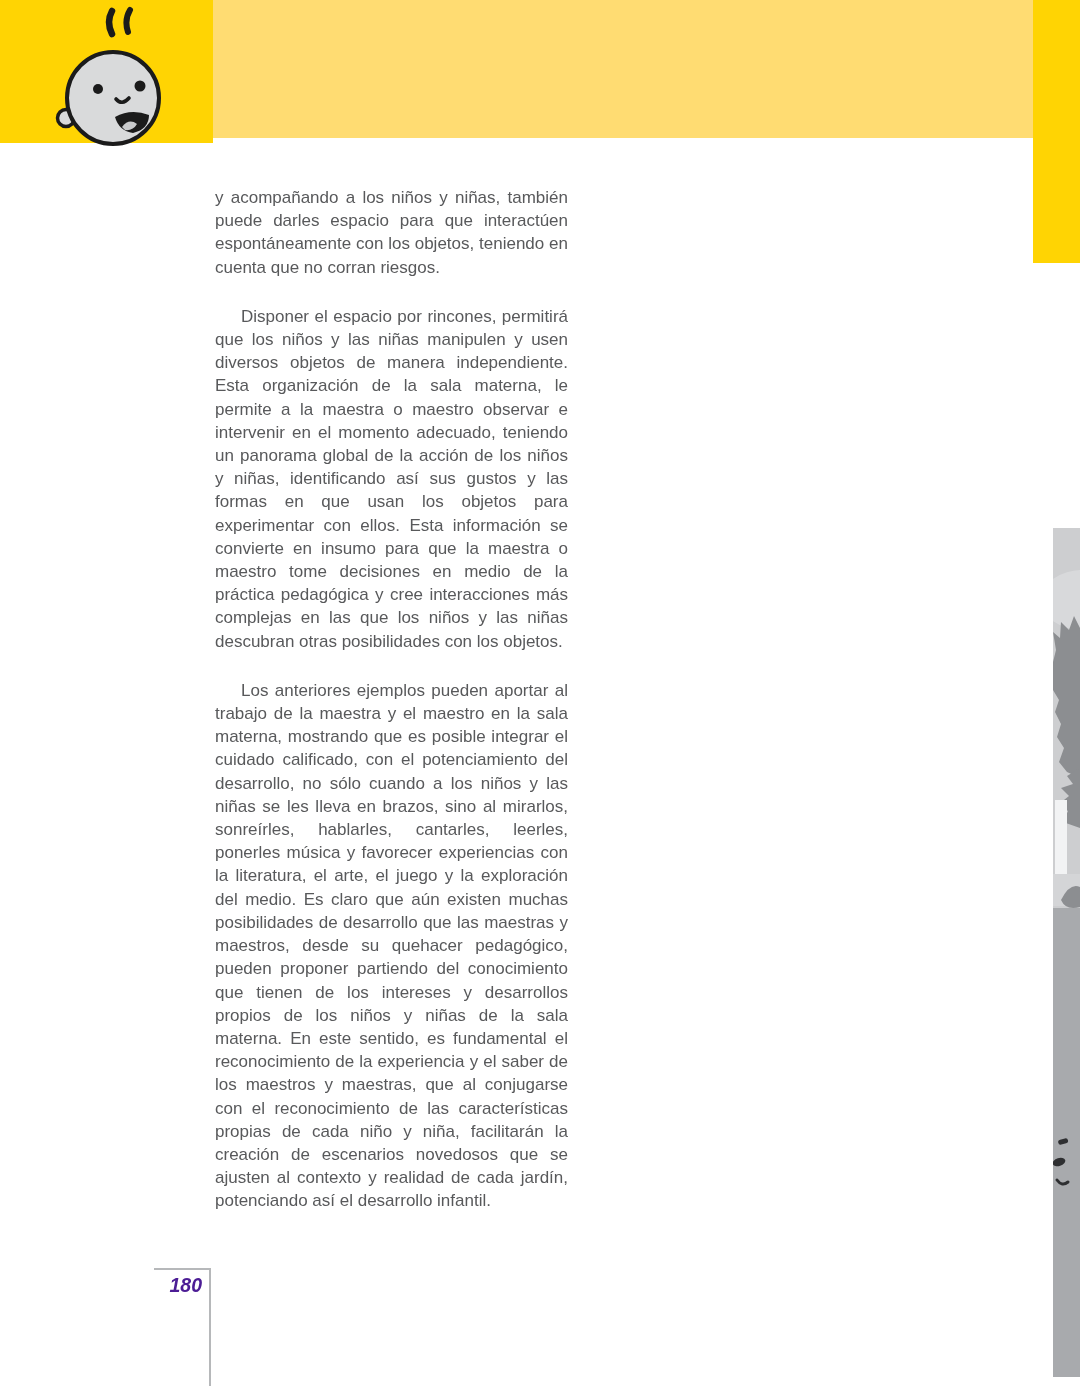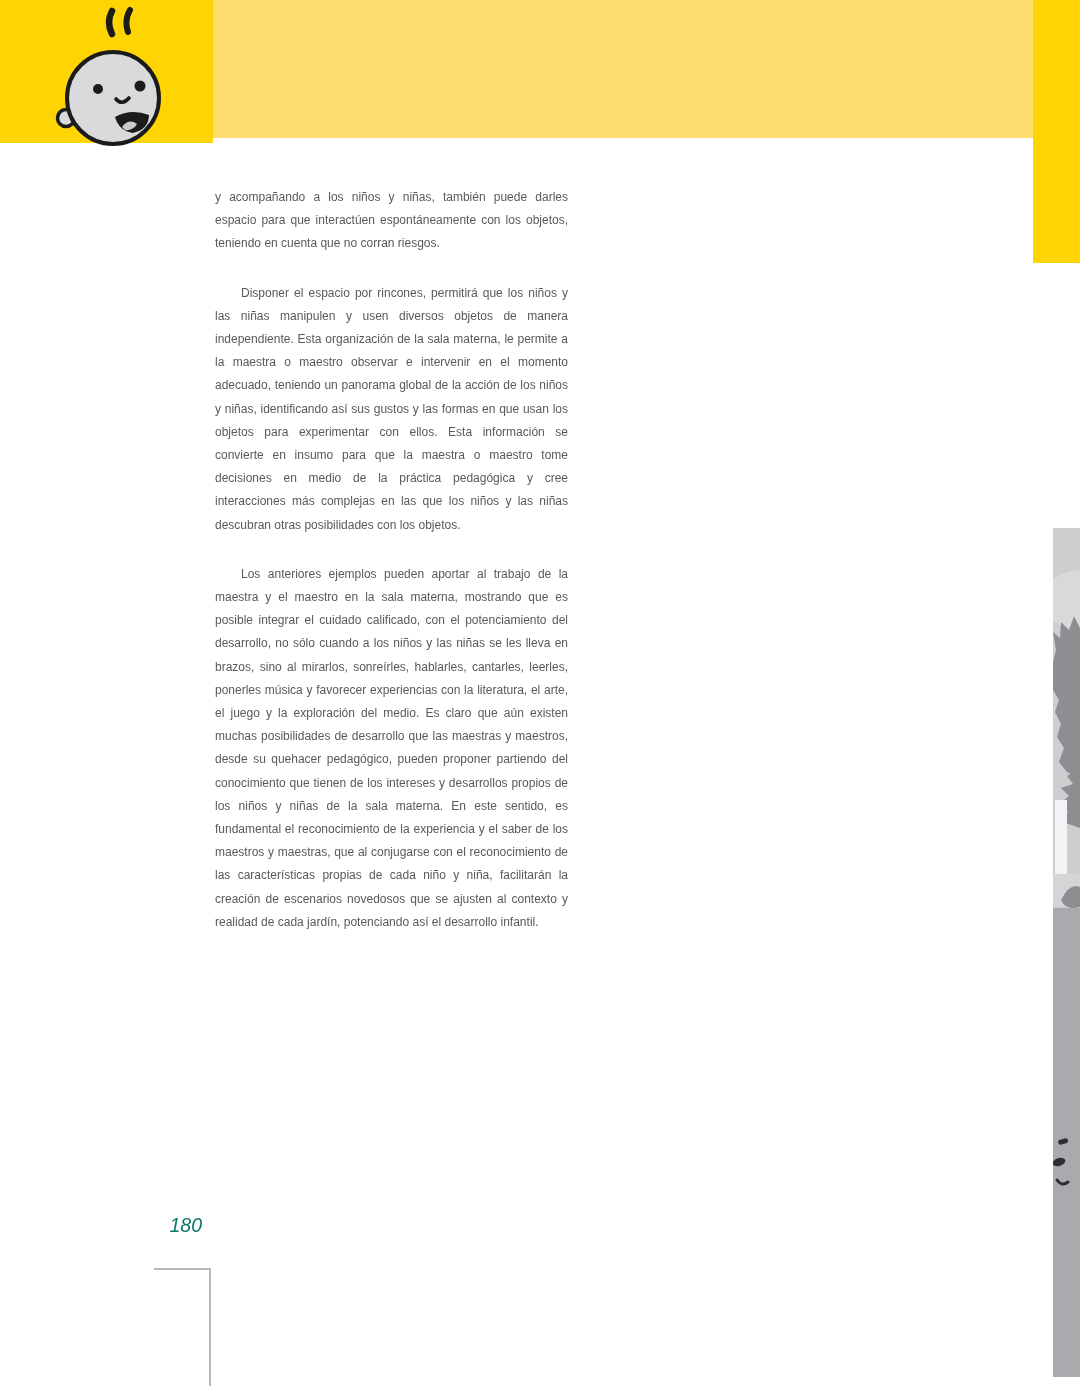--- a/index.html
+++ b/index.html
@@ -28,21 +28,21 @@
     position: absolute; left: 1033px; top: 0;
     width: 47px; height: 263px;
     background: var(--brand-yellow, #FFD403);
   }
 
   
   .text-column {
     position: absolute; left: 215px; top: 186px;
     width: 353px;
     color: var(--text-gray, #58595B);
-    font-size: 12px;
+    font-size: 17px;
     line-height: 23.2px;
     text-align: justify;
     hyphens: none;
   }
   .text-column p { margin: 0 0 15px 0; }
   .text-column p.indent { text-indent: 26px; margin-top: 26px; }
 
   
   .side-art { position: absolute; left: 1053px; top: 528px; }
 
@@ -51,26 +51,27 @@
     position: absolute; left: 154px; top: 1268px;
     width: 57px; height: 2px;
     background: var(--rule-gray, #B6B8BA);
   }
   .folio-rule-v {
     position: absolute; left: 209px; top: 1268px;
     width: 2px; height: 118px;
     background: var(--rule-gray, #B6B8BA);
   }
   .page-number {
-    position: absolute; left: 146px; top: 1214px;
+    position: absolute; left: 146px; top: 1274px;
     width: 56px;
     text-align: right;
     font-style: italic;
     font-size: 19.5px;
-    color: #0f766e;
+    color: #4c1d95;
+    font-weight: bold;
   }
 </style>
 </head>
 <body>
 
 <div class="page">
 
   <div class="logo-square">
     <svg width="122" height="140" viewBox="0 0 122 140" aria-hidden="true">
       <circle cx="16" cy="112" r="8.5" fill="#D9DADB" stroke="#1B1B1B" stroke-width="3.5"></circle>

